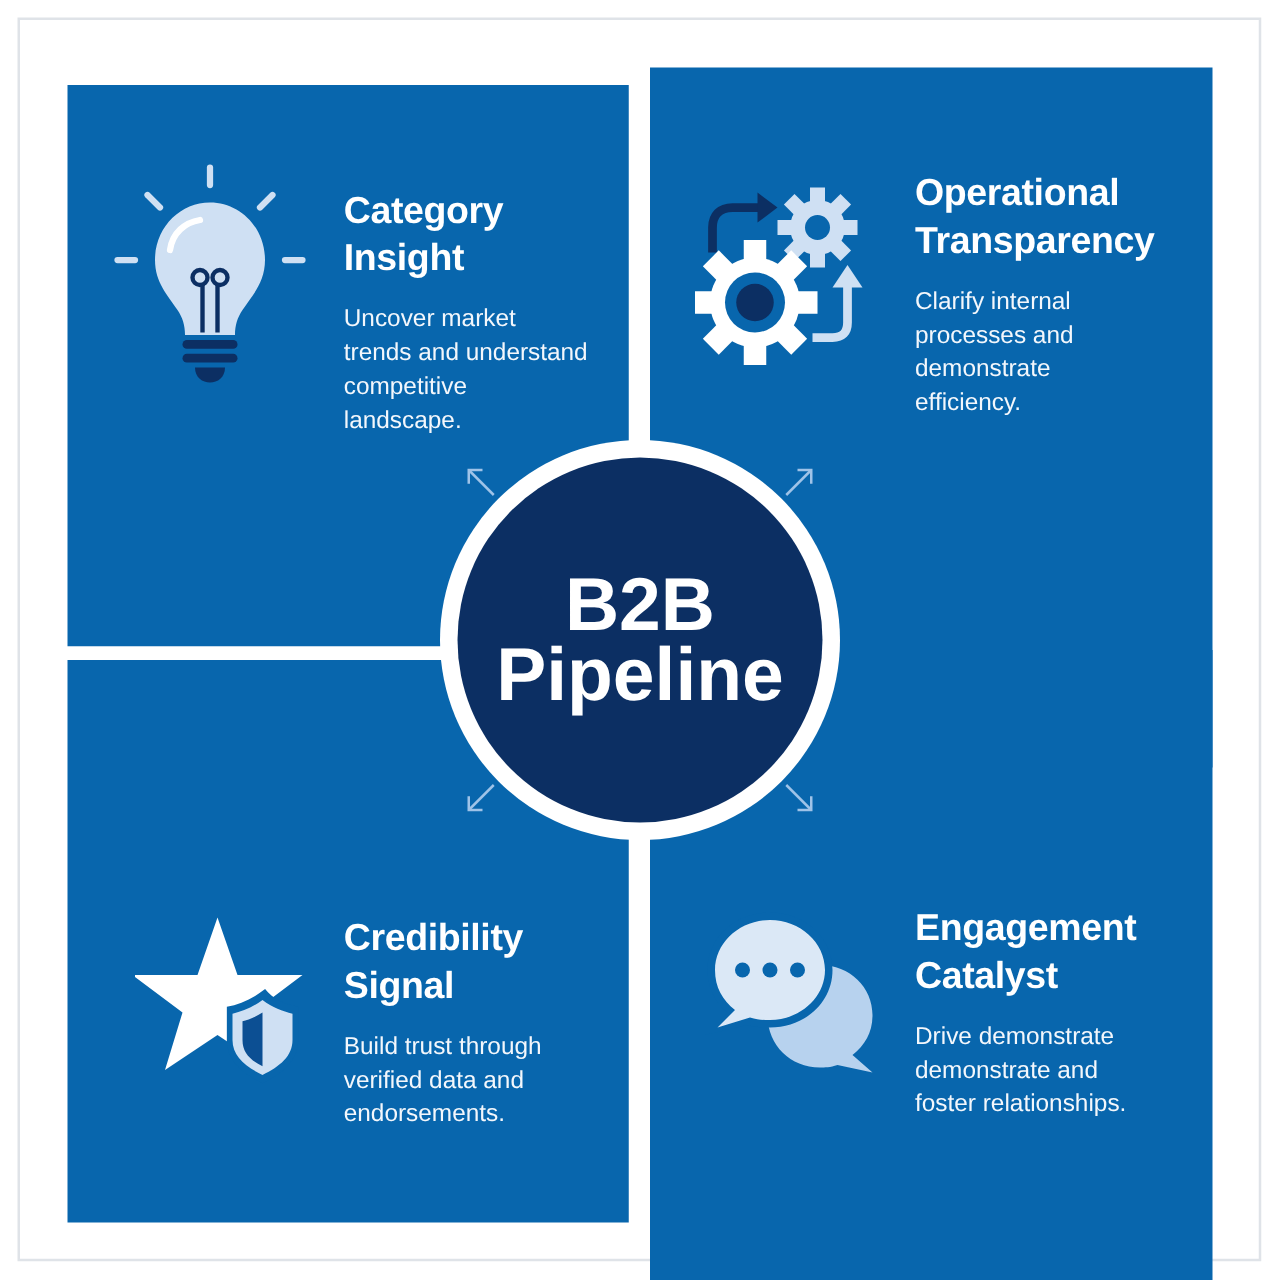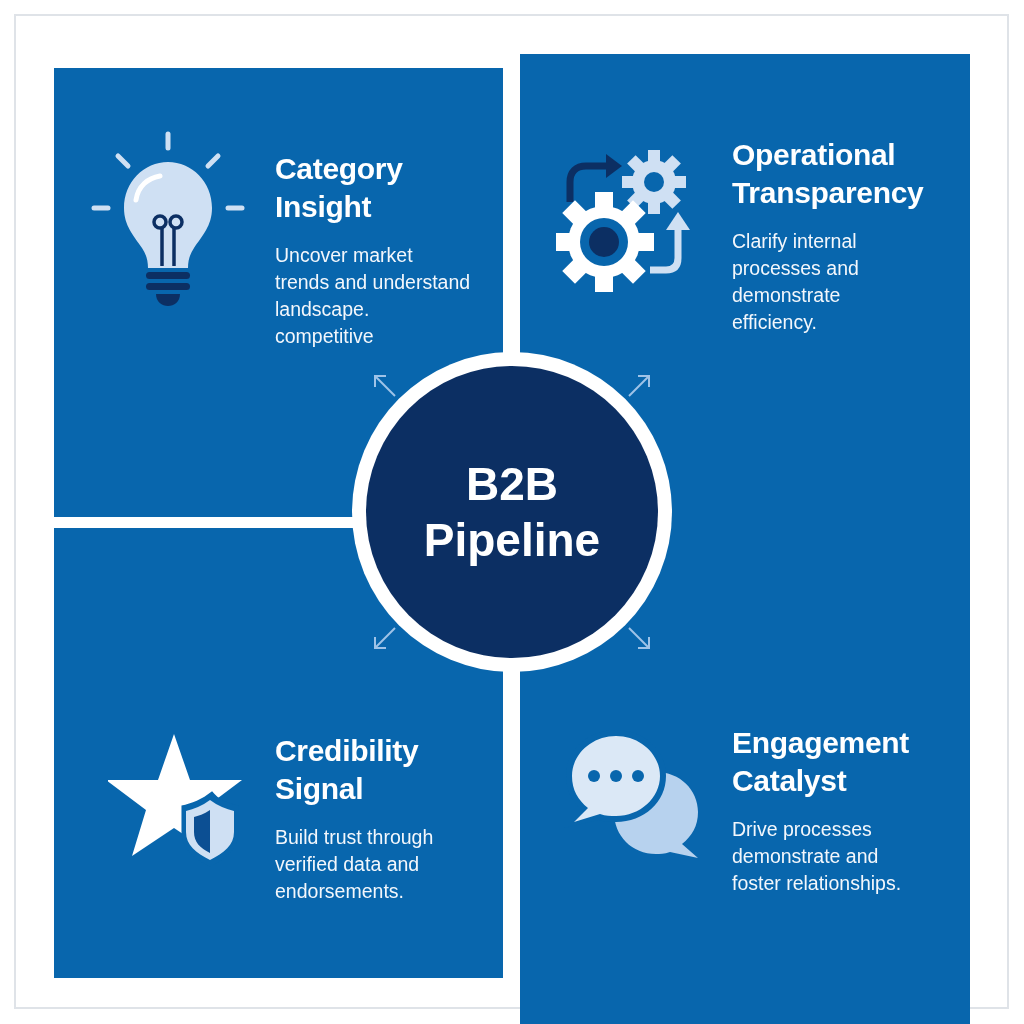--- a/index.html
+++ b/index.html
@@ -17,21 +17,21 @@
   .title { font-weight:bold; font-size:30px; line-height:38px; letter-spacing:-0.3px; }
   .body { font-size:19.5px; line-height:27px; margin-top:16px; color:#f3f7fc; }
   .q-tl .text { left:221px; top:82px; width:225px; }
   .q-tr .text { left:212px; top:82px; width:232px; }
   .q-bl .text { left:221px; top:204px; width:225px; }
   .q-br .text { left:212px; top:204px; width:232px; }
   .hub-ring { position:absolute; left:352px; top:352px; width:320px; height:320px; border-radius:50%;
               background:#ffffff; }
   .hub { position:absolute; left:366px; top:366px; width:292px; height:292px; border-radius:50%;
          background:#0c2f63; display:flex; align-items:center; justify-content:center; }
-  .hub-label { color:#ffffff; font-weight:bold; font-size:46px; line-height:56px; text-align:center; }
+  .hub-label { color:#ffffff; font-weight:bold; font-size:60px; line-height:56px; text-align:center; }
   .arrow { position:absolute; width:26px; height:26px; }
 </style>
 </head>
 <body>
 
 <div class="frame"></div>
 
 <div class="quad q-tl">
   <svg class="icon" style="left:34px;top:62px" width="160" height="180" viewBox="0 0 160 180">
     <g stroke="#cfe0f3" stroke-width="5" stroke-linecap="round">
@@ -54,22 +54,22 @@
     <path d="M68 164 L92 164 C92 172 86 176 80 176 C74 176 68 172 68 164 Z" fill="#0c2f63"></path>
   </svg>
   <div class="text">
     <div class="title">
       <div>Category</div>
       <div>Insight</div>
     </div>
     <div class="body">
       <div>Uncover market</div>
       <div>trends and understand</div>
+      <div>competitive</div>
       <div>landscape.</div>
-      <div>competitive</div>
     </div>
   </div>
 </div>
 
 <div class="quad q-tr">
   <svg class="icon" style="left:36px;top:88px" width="140" height="150" viewBox="0 0 140 150">
 
     <path d="M14 60 L14 40 C14 30 20 24 30 24 L52 24" stroke="#0c2f63" stroke-width="7" fill="none"></path>
     <polygon points="50,12 66,24 50,36" fill="#0c2f63"></polygon>
 
@@ -151,21 +151,21 @@
     <circle cx="34" cy="50" r="6" fill="#0866ad"></circle>
     <circle cx="56" cy="50" r="6" fill="#0866ad"></circle>
     <circle cx="78" cy="50" r="6" fill="#0866ad"></circle>
   </svg>
   <div class="text">
     <div class="title">
       <div>Engagement</div>
       <div>Catalyst</div>
     </div>
     <div class="body">
-      <div>Drive processes</div>
+      <div>Drive demonstrate</div>
       <div>demonstrate and</div>
       <div>foster relationships.</div>
     </div>
   </div>
 </div>
 
 <svg class="arrow" style="left:372px;top:373px" viewBox="0 0 26 26">
   <g stroke="#9fc3e8" stroke-width="2" fill="none">
       <line x1="3" y1="3" x2="23" y2="23"></line>
       <polyline points="3,14 3,3 14,3"></polyline>

